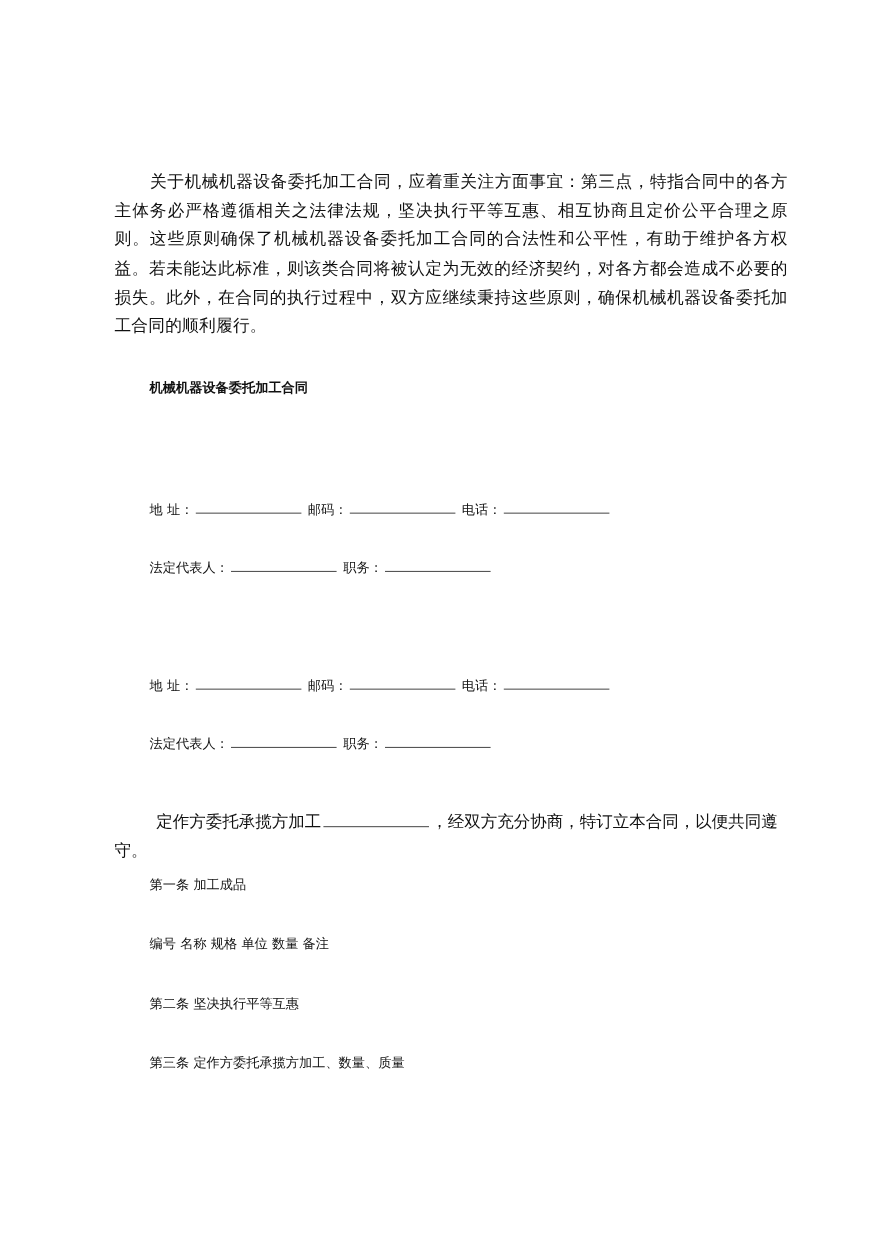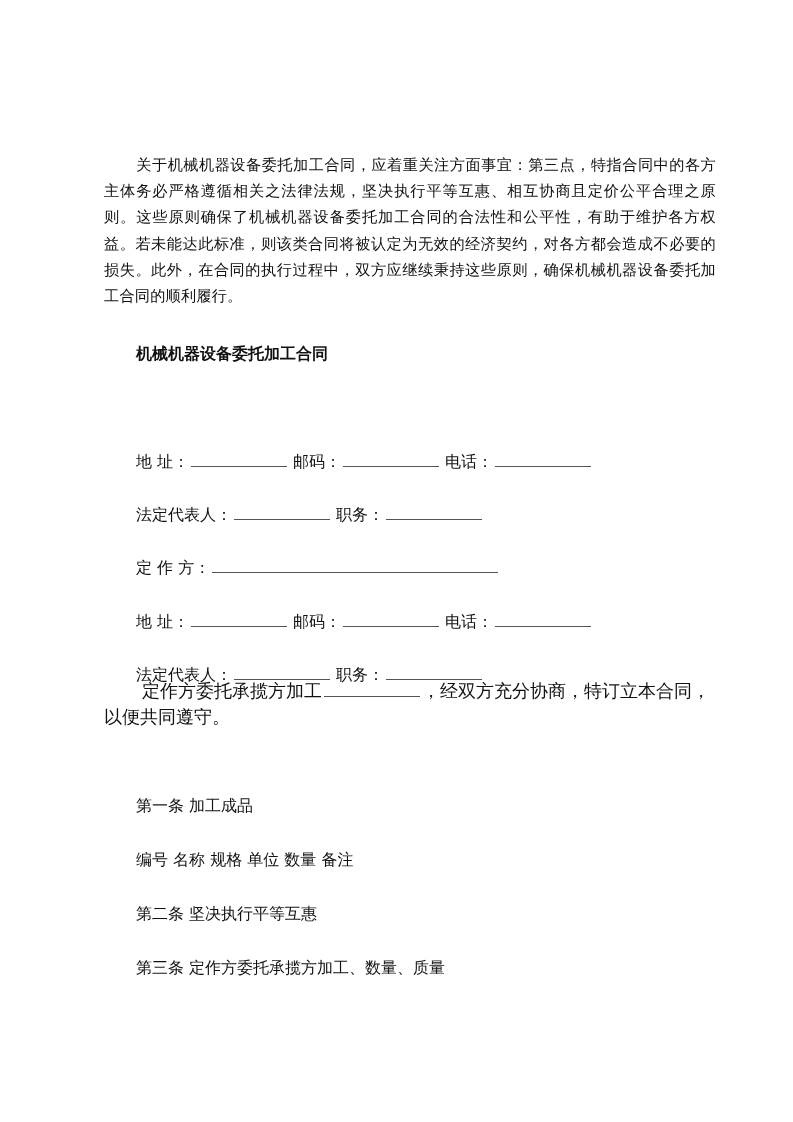--- a/index.html
+++ b/index.html
@@ -8,54 +8,51 @@
       font-family: "DejaVu Sans", "Liberation Sans", sans-serif;
       color: #111111;
     }
     .page { position: absolute; left: 0; top: 0; width: 793px; height: 1122px; }
     .intro {
       position: absolute; left: 104px; top: 152px; width: 612px;
       font-size: 15.2px; line-height: 26.2px; text-align: justify;
       text-align-last: left; letter-spacing: 0.2px;
     }
     .intro .indent { display: inline-block; width: 32px; }
-    .line { position: absolute; left: 136px; font-size: 16px; white-space: nowrap; }
+    .line { position: absolute; left: 136px; font-size: 12px; white-space: nowrap; }
     .title { font-weight: bold; }
     .blank {
       display: inline-block; border-bottom: 1px solid #555; height: 14px;
       vertical-align: baseline; margin: 0 6px 0 2px;
     }
     .b-long { width: 286px; }
     .b-short { width: 96px; }
     .para2 {
-      position: absolute; left: 104px; top: 678px; width: 612px;
-      font-size: 18px; line-height: 26px;
+      position: absolute; left: 104px; top: 734px; width: 612px;
+      font-size: 15px; line-height: 26px;
     }
     .para2 .indent { display: inline-block; width: 38px; }
     .b-mid { width: 96px; margin: 0 2px; }
   </style>
 </head>
 <body>
 
 <div class="page">
 
   <p class="intro" style="margin:0"><span class="indent"></span><span>关于机械机器设备委托加工合同，应着重关注方面事宜：第三点，特指合同中的各方主体务必严格遵循相关之法律法规，坚决执行平等互惠、相互协商且定价公平合理之原则。这些原则确保了机械机器设备委托加工合同的合法性和公平性，有助于维护各方权益。若未能达此标准，则该类合同将被认定为无效的经济契约，对各方都会造成不必要的损失。此外，在合同的执行过程中，双方应继续秉持这些原则，确保机械机器设备委托加工合同的顺利履行。</span></p>
 
   <div class="line title" style="top:344px">机械机器设备委托加工合同</div>
 
   <div class="line" style="top:452px">
     <span>地  址：</span><span class="blank b-short"></span><span>邮码：</span><span class="blank b-short"></span><span>电话：</span><span class="blank b-short"></span>
   </div>
   <div class="line" style="top:505px">
     <span>法定代表人：</span><span class="blank b-short"></span><span>职务：</span><span class="blank b-short"></span>
   </div>
 
-  <div class="line" style="top:558px">
-    <span>定 作 方：</span><span class="blank b-long"></span>
-  </div>
   <div class="line" style="top:612px">
     <span>地  址：</span><span class="blank b-short"></span><span>邮码：</span><span class="blank b-short"></span><span>电话：</span><span class="blank b-short"></span>
   </div>
   <div class="line" style="top:665px">
     <span>法定代表人：</span><span class="blank b-short"></span><span>职务：</span><span class="blank b-short"></span>
   </div>
 
   <p class="para2" style="margin:0"><span class="indent"></span><span>定作方委托承揽方加工</span><span class="blank b-mid"></span><span>，经双方充分协商，特订立本合同，以便共同遵守。</span></p>
 
   <div class="line" style="top:796px">第一条  加工成品</div>

